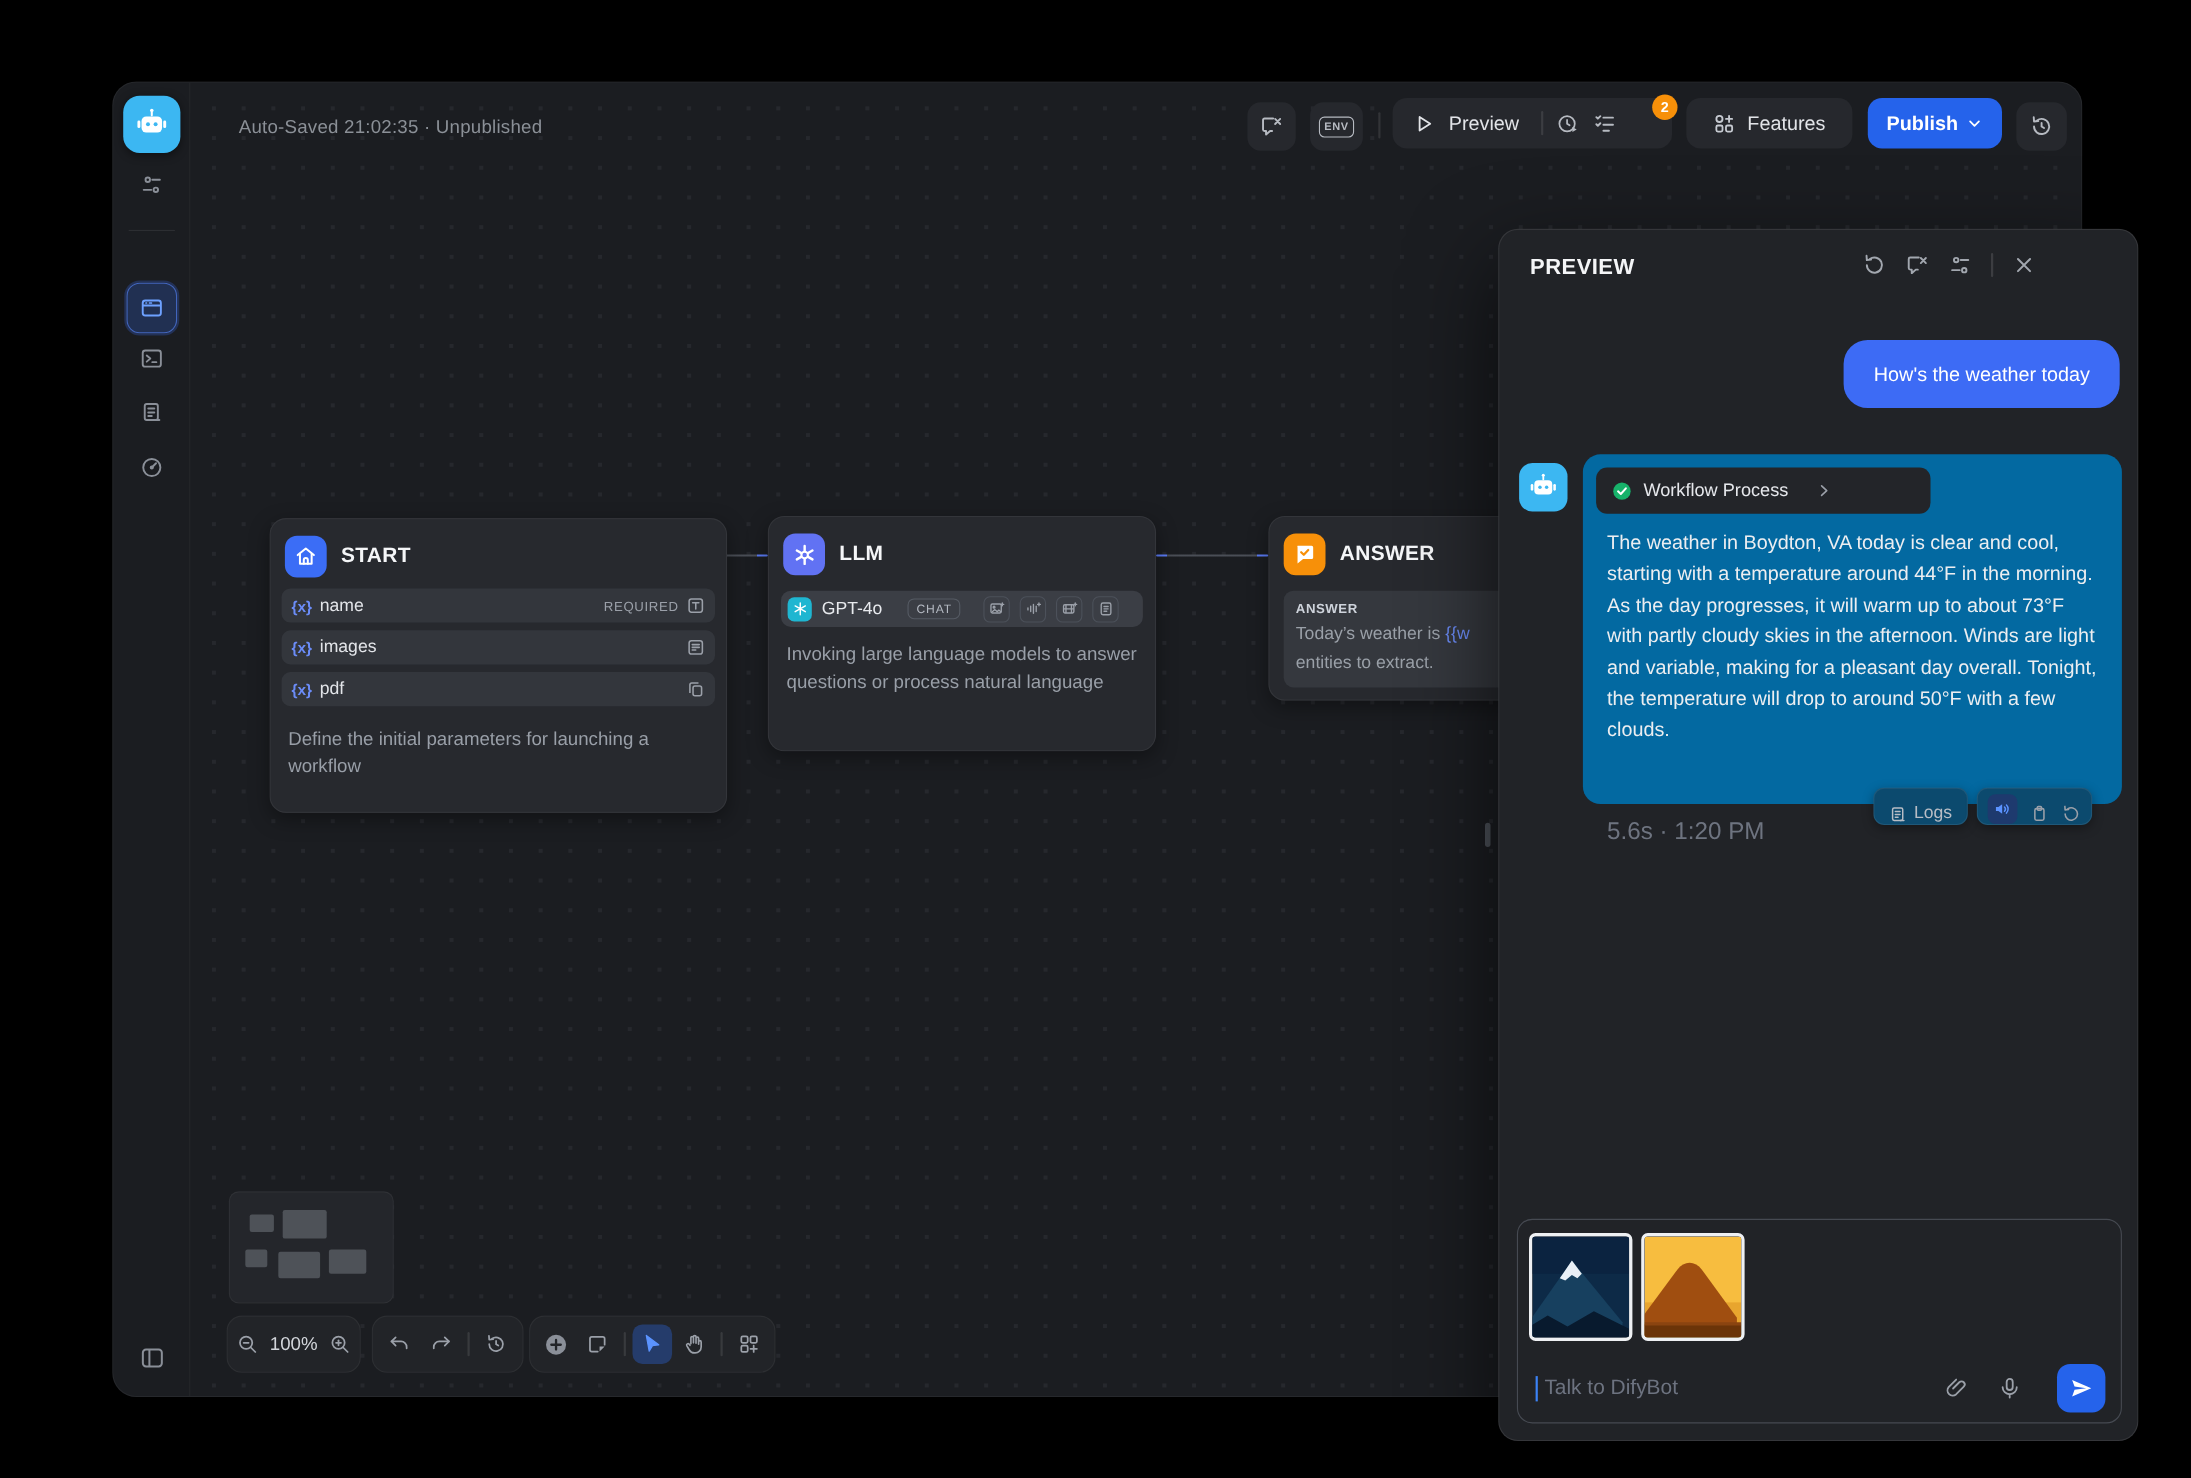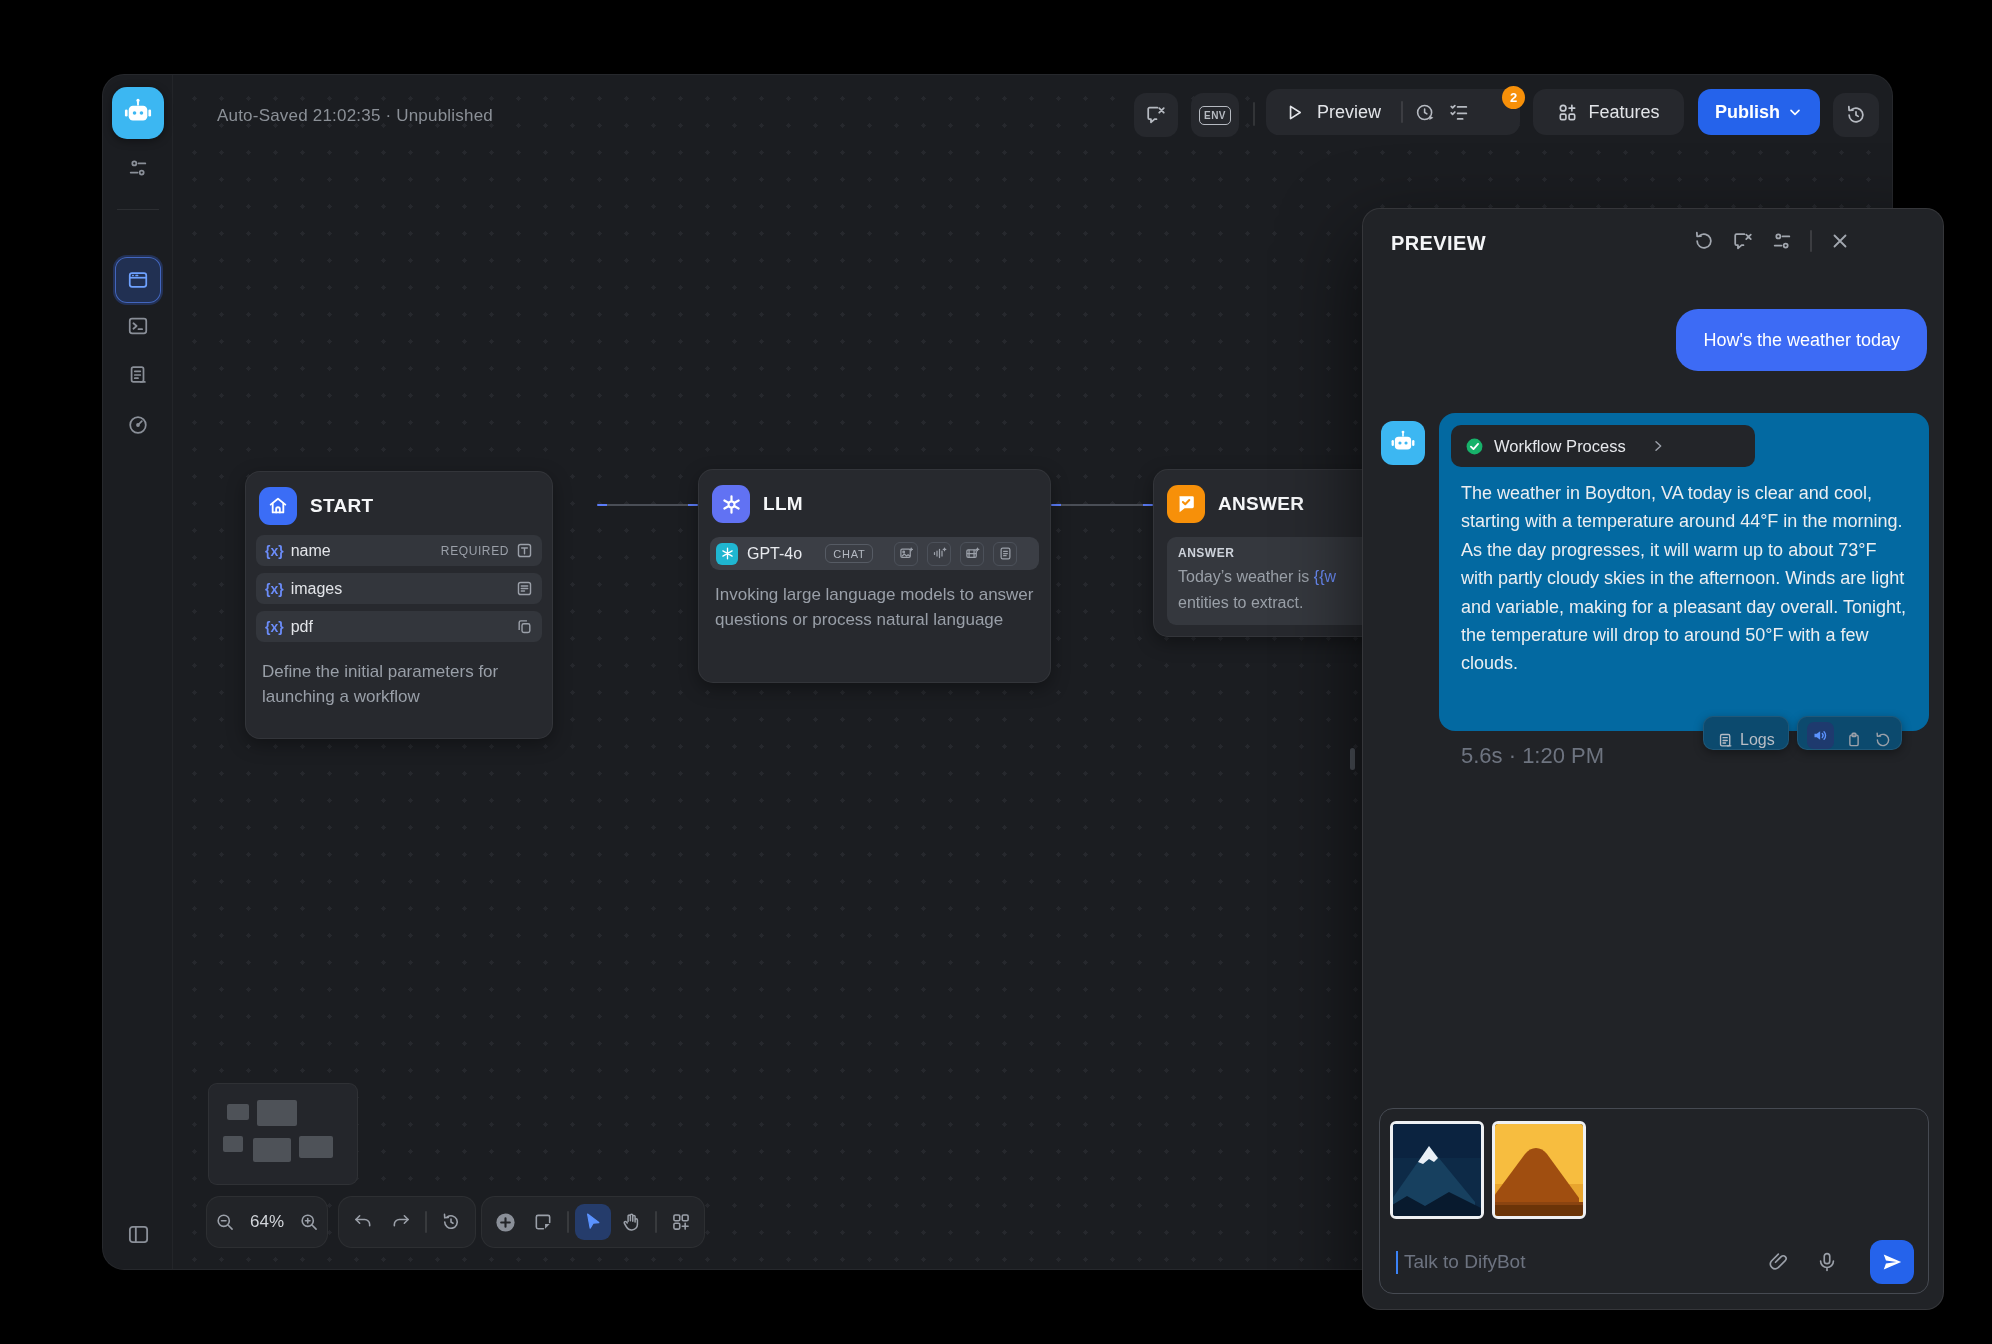--- a/index.html
+++ b/index.html
@@ -253,21 +253,21 @@
     <svg width="22" height="22" viewBox="0 0 24 24" fill="none" stroke="currentColor" stroke-width="1.9" stroke-linecap="round">
         <path d="M4.5 12a7.5 7.5 0 103-6"></path>
         <polyline points="4.2,2.8 4.5,7 8.7,6.6" stroke-linejoin="round"></polyline>
         <path d="M12 8.5V12l2.4 1.5"></path>
       </svg>
   </div>
 
   <div class="edge" style="left:494px;top:429px;width:101px"></div>
   <div class="edge" style="left:948px;top:429px;width:102px"></div>
 
-  <div class="node" style="left:142px;top:396px;width:308px;height:268px">
+  <div class="node" style="left:142px;top:396px;width:416px;height:268px">
     <div class="node-head">
       <div class="node-ic" style="background:#3b6df6">
         <svg width="22" height="22" viewBox="0 0 24 24" fill="none" stroke="#fff" stroke-width="2" stroke-linecap="round" stroke-linejoin="round">
             <path d="M4 10.5L12 4l8 6.5"></path>
             <path d="M6.2 9.2V19h11.6V9.2"></path>
             <path d="M10 19v-3.6a2 2 0 014 0V19"></path>
           </svg>
       </div>
       <span class="node-title">START</span>
     </div>
@@ -379,21 +379,21 @@
   </div>
 
   <div class="tbgrp" style="left:103px;width:122px;justify-content:center">
     <span class="tb-ic">
         <svg width="20" height="20" viewBox="0 0 24 24" fill="none" stroke="currentColor" stroke-width="1.9" stroke-linecap="round">
           <circle cx="10.5" cy="10.5" r="6.7"></circle>
           <line x1="15.6" y1="15.6" x2="20.5" y2="20.5"></line>
           <line x1="7.8" y1="10.5" x2="13.2" y2="10.5"></line>
         </svg>
       </span>
-    <span id="zoomlevel">64%</span>
+    <span id="zoomlevel">100%</span>
     <span class="tb-ic">
         <svg width="20" height="20" viewBox="0 0 24 24" fill="none" stroke="currentColor" stroke-width="1.9" stroke-linecap="round">
           <circle cx="10.5" cy="10.5" r="6.7"></circle>
           <line x1="15.6" y1="15.6" x2="20.5" y2="20.5"></line>
           <line x1="7.8" y1="10.5" x2="13.2" y2="10.5"></line>
           <line x1="10.5" y1="7.8" x2="10.5" y2="13.2"></line>
         </svg>
       </span>
   </div>
 

